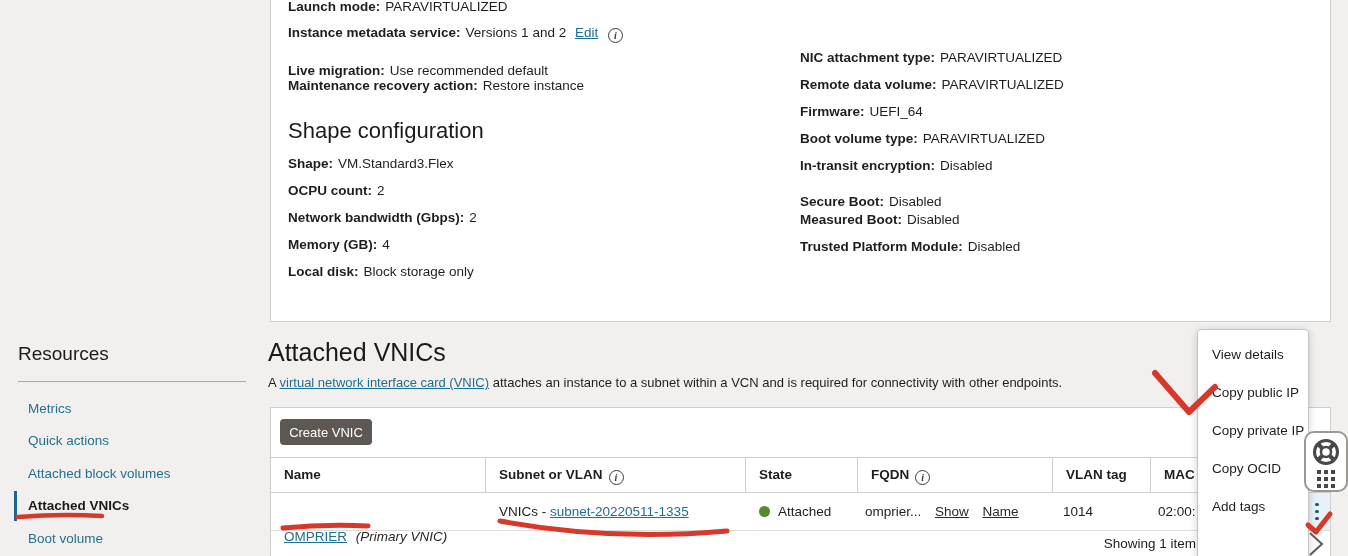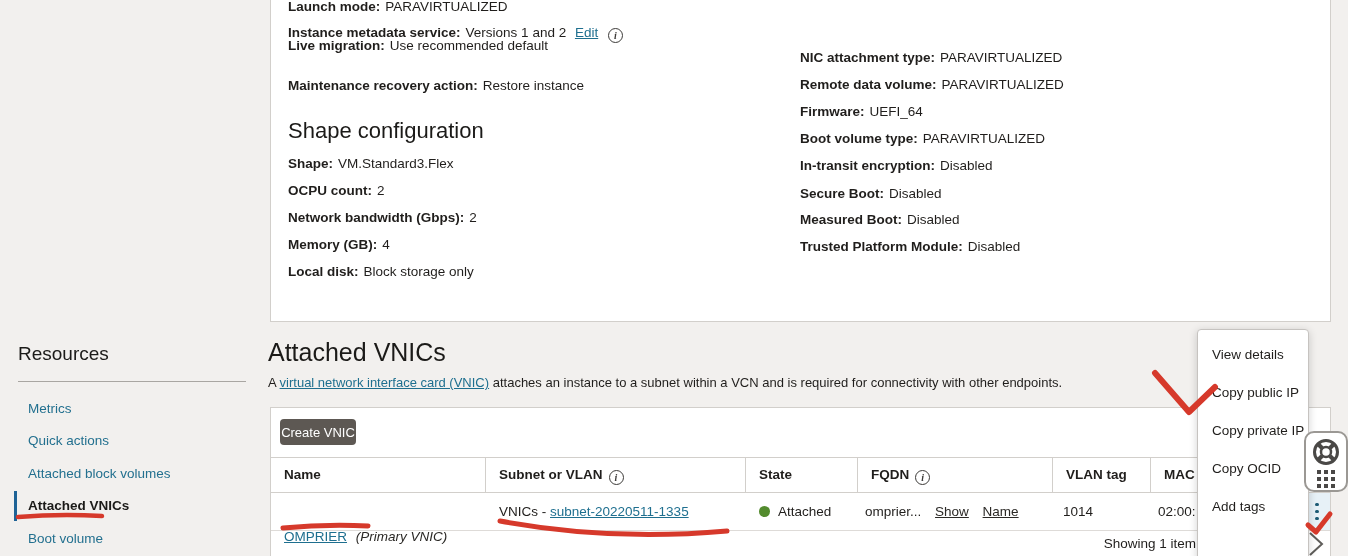--- a/index.html
+++ b/index.html
@@ -70,21 +70,21 @@
   <div class="panel" style="left:270px; top:407px; width:1061px; height:160px;"></div>
 
   <div class="abs line" style="left:288px; top:-1px;">
     <b>Launch mode:</b><span>PARAVIRTUALIZED</span>
   </div>
   <div class="abs line" style="left:288px; top:25px;">
     <b>Instance metadata service:</b><span>Versions 1 and 2</span>
     <span class="link" style="margin-left:5px;">Edit</span>
     <span class="info">i</span>
   </div>
-  <div class="abs line" style="left:288px; top:38px;">
+  <div class="abs line" style="left:288px; top:63px;">
     <b>Live migration:</b><span>Use recommended default</span>
   </div>
   <div class="abs line" style="left:288px; top:78px;">
     <b>Maintenance recovery action:</b><span>Restore instance</span>
   </div>
 
   <div class="abs h-mid" style="left:288px; top:118px;">Shape configuration</div>
   <div class="abs line" style="left:288px; top:156px;">
     <b>Shape:</b><span>VM.Standard3.Flex</span>
   </div>
@@ -109,21 +109,21 @@
   </div>
   <div class="abs line" style="left:800px; top:104px;">
     <b>Firmware:</b><span>UEFI_64</span>
   </div>
   <div class="abs line" style="left:800px; top:131px;">
     <b>Boot volume type:</b><span>PARAVIRTUALIZED</span>
   </div>
   <div class="abs line" style="left:800px; top:158px;">
     <b>In-transit encryption:</b><span>Disabled</span>
   </div>
-  <div class="abs line" style="left:800px; top:186px;text-align:center;">
+  <div class="abs line" style="left:800px; top:194px;text-align:center;">
     <b>Secure Boot:</b><span>Disabled</span>
   </div>
   <div class="abs line" style="left:800px; top:212px;">
     <b>Measured Boot:</b><span>Disabled</span>
   </div>
   <div class="abs line" style="left:800px; top:239px;">
     <b>Trusted Platform Module:</b><span>Disabled</span>
   </div>
 
   <div class="abs h-side" style="left:18px; top:343px;">Resources</div>
@@ -133,21 +133,21 @@
   <div class="sidebar-item navlink" style="top:466px;">Attached block volumes</div>
   <div class="active-bar" style="top:491px; height:30px;"></div>
   <div class="sidebar-item" style="top:498px; font-weight:bold; color:#1b1a18;">Attached VNICs</div>
   <div class="sidebar-item navlink" style="top:531px;">Boot volume</div>
 
   <div class="abs h-big" style="left:268px; top:338px;">Attached VNICs</div>
   <div class="abs" style="left:268px; top:375px; font-size:13px;">
     <span>A </span><span class="link">virtual network interface card (VNIC)</span><span> attaches an instance to a subnet within a VCN and is required for connectivity with other endpoints.</span>
   </div>
 
-  <button class="btn" style="left:280px; top:419px; width:76px; height:26px;">Create VNIC</button>
+  <button class="btn" style="left:280px; top:419px; width:92px; height:26px;">Create VNIC</button>
 
   <div class="hline" style="left:271px; top:457px; width:1059px;"></div>
   <div class="hline" style="left:271px; top:492px; width:1059px;"></div>
   <div class="hline" style="left:271px; top:530px; width:1059px; background:#dedbd8;"></div>
   <div class="vline" style="left:485px; top:457px; height:35px;"></div>
   <div class="vline" style="left:745px; top:457px; height:35px;"></div>
   <div class="vline" style="left:857px; top:457px; height:35px;"></div>
   <div class="vline" style="left:1052px; top:457px; height:35px;"></div>
   <div class="vline" style="left:1150px; top:457px; height:35px;"></div>
 

